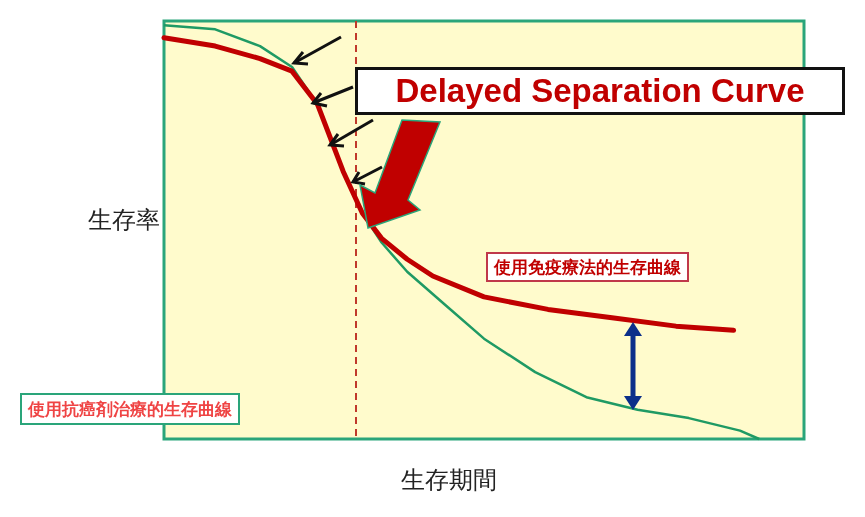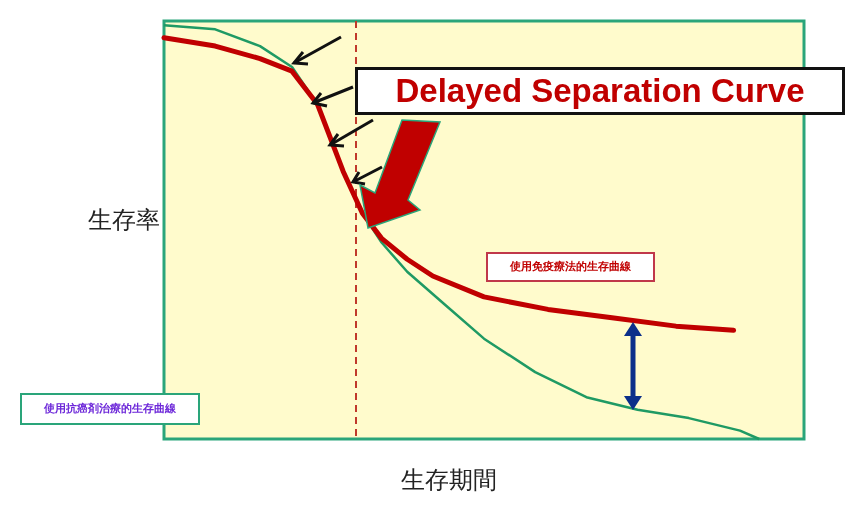--- a/index.html
+++ b/index.html
@@ -8,24 +8,24 @@
   #chart-svg { position: absolute; left: 0; top: 0; }
   .axis-label { position: absolute; font-family: "DejaVu Sans", sans-serif;
                 font-size: 24px; color: #222; white-space: nowrap; }
   #ylabel { left: 44px; top: 204px; margin-left: 44px; }
   #xlabel { left: 401px; top: 464px; }
   .callout-title { position: absolute; left: 355px; top: 67px; width: 490px; height: 48px;
                    background: #fff; border: 3px solid #111; box-sizing: border-box;
                    color: #c00000; font-family: "Liberation Sans", sans-serif; font-weight: bold;
                    font-size: 33px; line-height: 42px; text-align: center; white-space: nowrap; }
   .legend-box { position: absolute; background: #fff; box-sizing: border-box;
-                font-family: "DejaVu Sans", sans-serif; font-weight: bold; font-size: 11px;
-                line-height: 24px; padding: 0 22px; white-space: nowrap; }
+                font-family: "DejaVu Sans", sans-serif; font-weight: bold; font-size: 17px;
+                line-height: 24px; padding: 0 6px; white-space: nowrap; }
   #legend-immuno { left: 486px; top: 252px; height: 30px; border: 2px solid #c0384a; color: #c00000; padding-top: 1px; }
-  #legend-chemo  { left: 20px;  top: 393px; height: 32px; border: 2px solid #2aa57a; color: #6d28d9; padding-top: 2px; }
+  #legend-chemo  { left: 20px;  top: 393px; height: 32px; border: 2px solid #2aa57a; color: #ef4444; padding-top: 2px; }
 </style>
 </head>
 <body>
 
 <svg id="chart-svg" width="865" height="517">
   <rect id="plot-bg" x="164" y="21" width="640" height="418" stroke-width="3" fill="#fffbcc" stroke="#2aa57a"></rect>
   <line id="divider" x1="356" y1="21" x2="356" y2="439" stroke-width="2" stroke-dasharray="7,5" stroke="#c0392b"></line>
   <polyline id="chemo-curve" fill="none" stroke-width="2.5" stroke-linejoin="round" points="164,25.180000000000007 215.2,29.360000000000014 260,46.08000000000004 292,66.98000000000002 317.6,104.59999999999997 343.20000000000005,171.48000000000002 362.4,213.27999999999997 381.6,242.54000000000002 407.2,271.79999999999995 445.6,305.24 484,338.68 535.2,372.12 586.4000000000001,397.2 637.6,409.74 688.8,418.1 740,430.64 759.2,439" stroke="#1f9a64"></polyline>
   <polyline id="immuno-curve" fill="none" stroke-width="5" stroke-linejoin="round" stroke-linecap="round" points="164,37.72000000000003 215.2,46.08000000000004 260,58.620000000000005 292,71.16000000000003 317.6,104.59999999999997 343.20000000000005,171.48000000000002 362.4,213.27999999999997 381.6,238.36 407.2,259.26 432.8,275.98 484,296.88 548,309.41999999999996 612,317.78000000000003 676,326.14 733.6,330.32" stroke="#c00000"></polyline>
 

